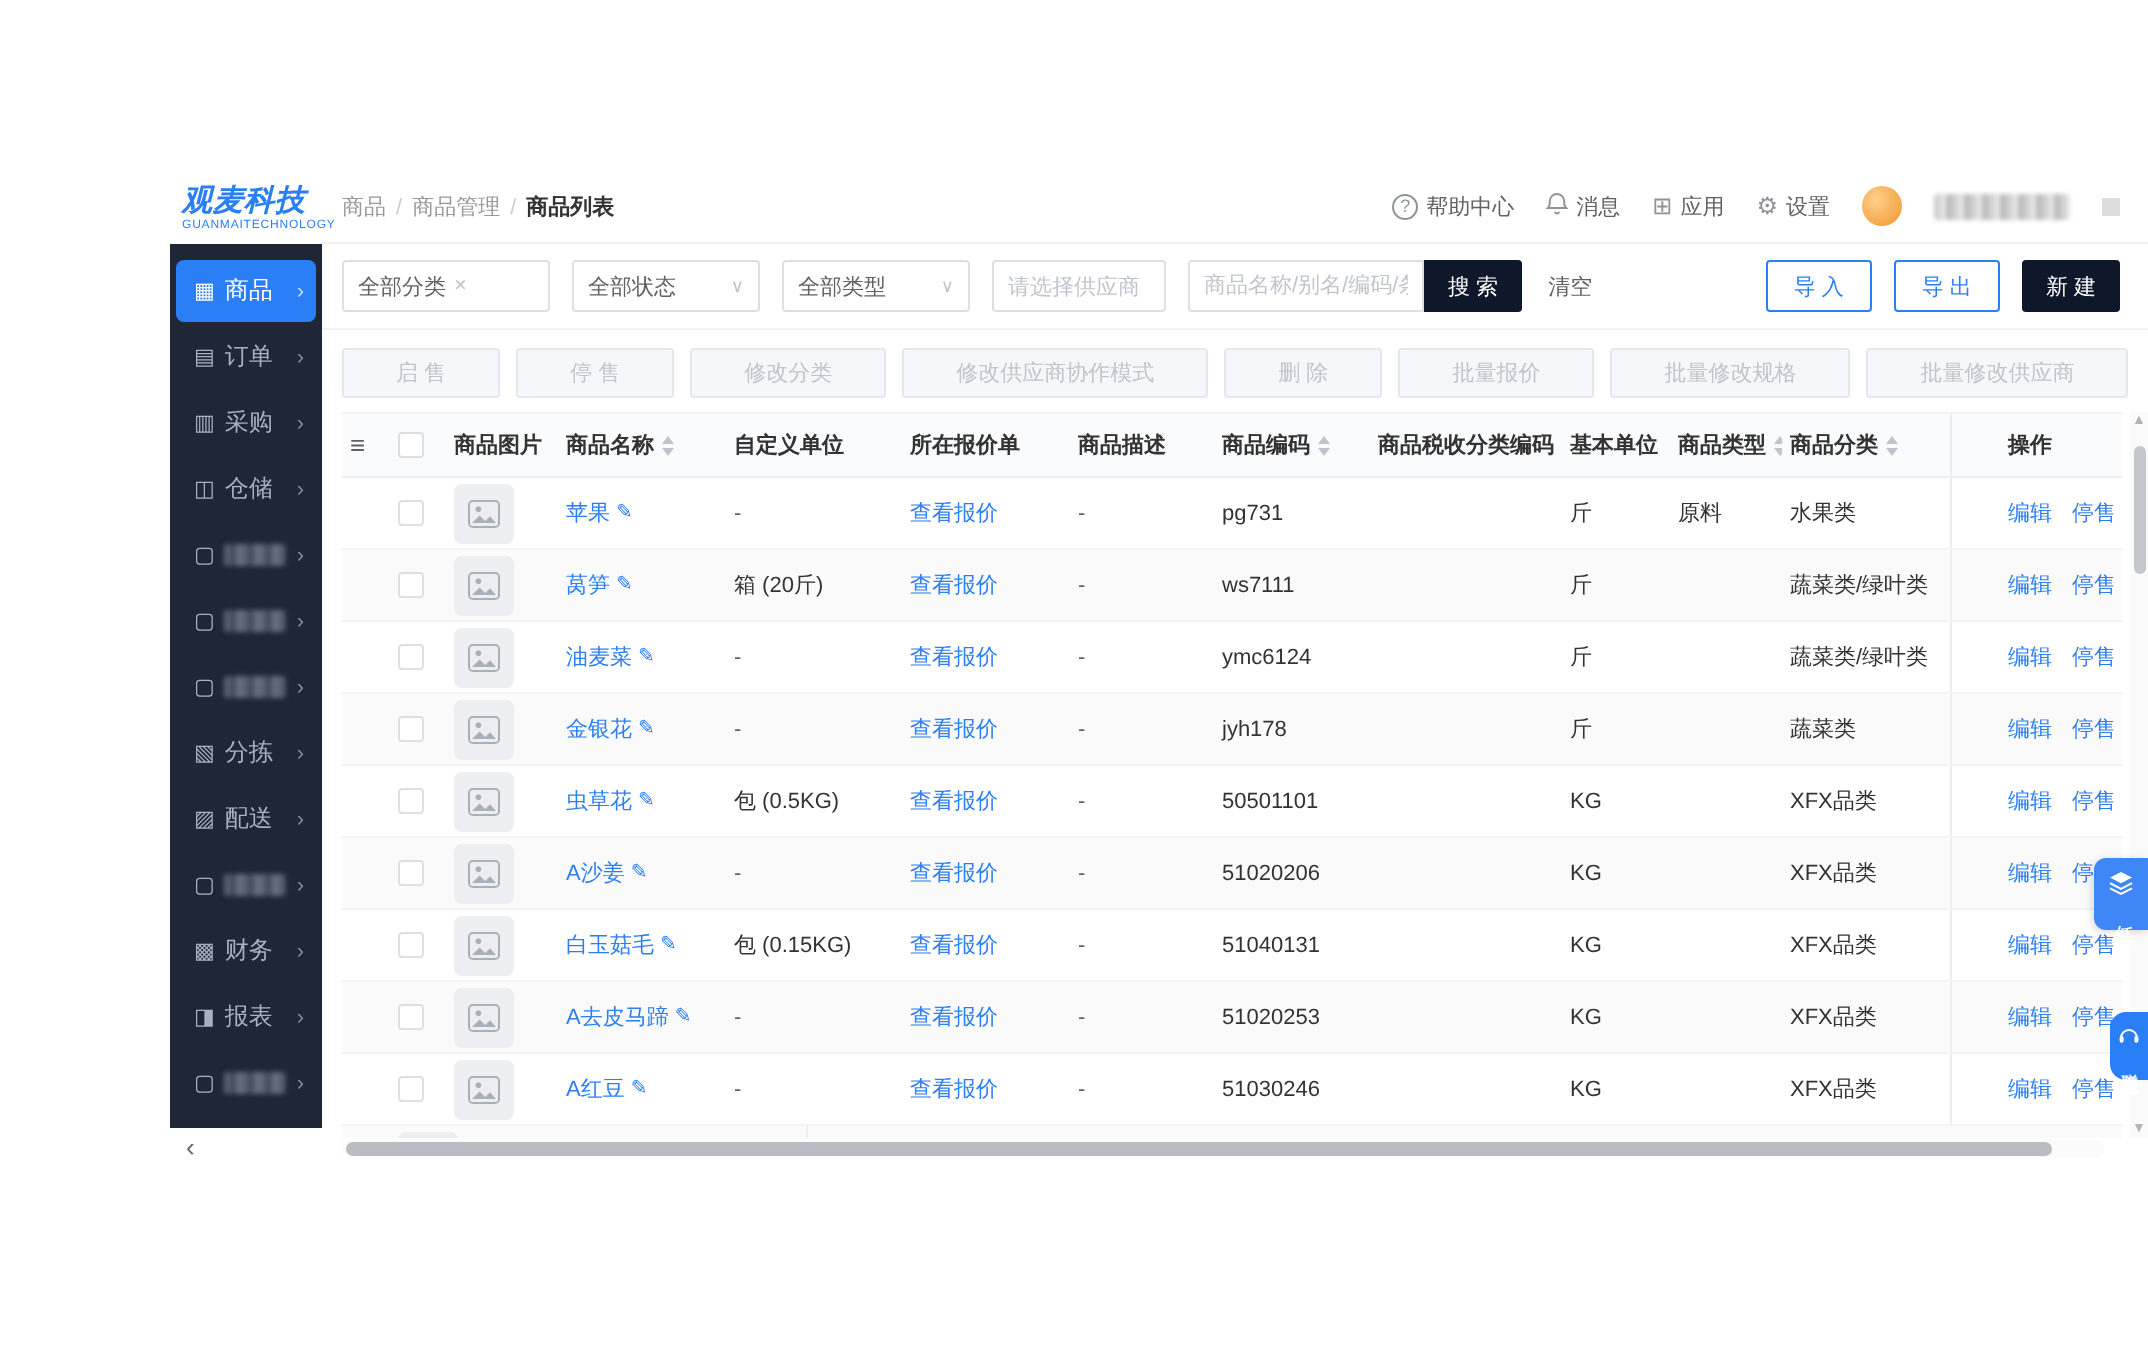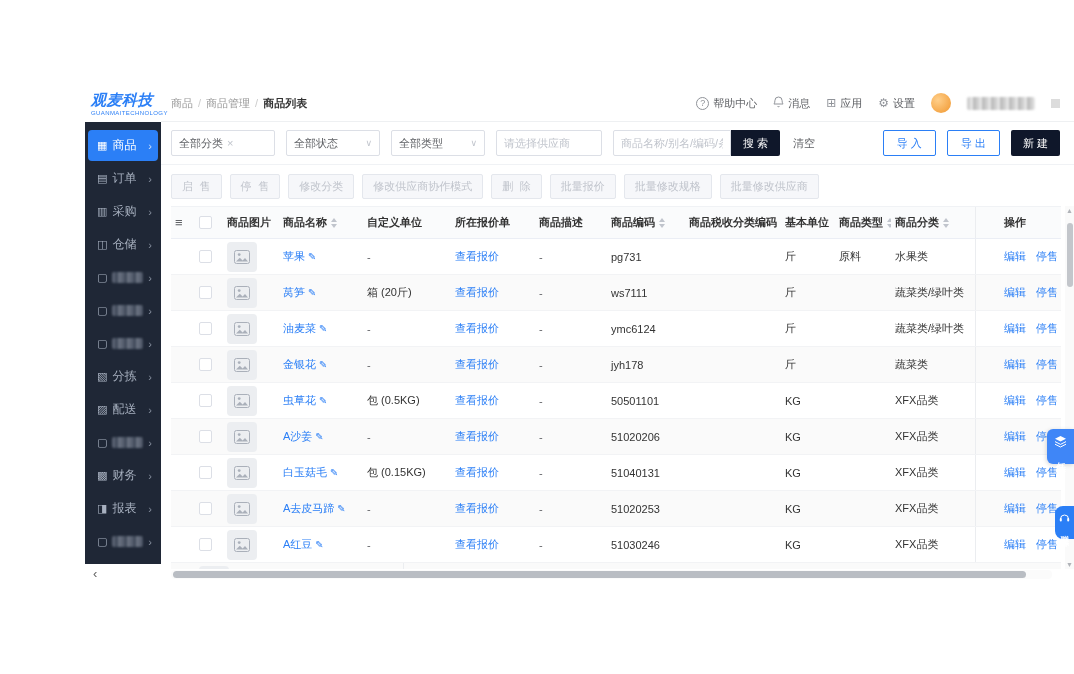--- a/index.html
+++ b/index.html
@@ -39,35 +39,35 @@
     background:repeating-linear-gradient(90deg,#5a6272 0 3px,#434c5c 3px 6px,#68707f 6px 9px); filter:blur(1.2px); }
   .collapse { height:18px; background:#fff; color:#666; display:flex; align-items:center; padding-left:8px; font-size:13px; cursor:pointer; }
 
   .content { flex:1; min-width:0; display:flex; flex-direction:column; background:#fff; }
 
   
   .filterbar { flex:none; display:flex; align-items:center; gap:11px; padding:8px 14px 8px 10px; border-bottom:1px solid #f0f2f5; }
   .fsel { height:26px; border:1px solid #dcdfe6; border-radius:2px; display:flex; align-items:center; padding:0 7px; color:#606266; background:#fff; cursor:pointer; white-space:nowrap; }
   .fsel .caret { margin-left:auto; color:#c0c4cc; font-size:9px; padding-left:8px; }
   .fsel.ph { color:#c0c4cc; }
-  .w-cat { width:104px; } .w-st { width:94px; } .w-ty { width:94px; } .w-sup { width:106px; }
+  .w-cat { width:104px; } .w-st { width:94px; } .w-ty { width:94px; } .w-sup { width:87px; }
   .ftag { display:flex; align-items:center; gap:4px; }
   .tag-x { color:#c0c4cc; font-size:11px; cursor:pointer; }
   .finput { height:26px; width:118px; border:1px solid #dcdfe6; border-radius:2px 0 0 2px; padding:0 7px; font-size:11px; color:#333; outline:none; font-family:inherit; }
   .finput::placeholder { color:#c0c4cc; }
   .btn { height:26px; border-radius:2px; font-size:11px; cursor:pointer; font-family:inherit; border:1px solid transparent; }
   .btn-primary { background:#0f172a; color:#fff; padding:0 12px; border:none; }
   .btn-search { margin-left:-11px; border-radius:0 2px 2px 0; }
   .clear { color:#606266; cursor:pointer; margin-left:2px; }
   .spacer { flex:1; }
   .btn-outline { background:#fff; border:1px solid #2b7ff6; color:#2b7ff6; padding:0 13px; }
 
   
   .bulkbar { flex:none; display:flex; align-items:center; gap:8px; padding:9px 10px 7px 10px; }
-  .bulk-btn { height:25px; padding:0 10px; border:1px solid #e4e7ed; background:#f6f7fa; color:#c0c4cc; border-radius:2px; font-size:11px; cursor:not-allowed; font-family:Liberation Mono, monospace; white-space:nowrap; }
+  .bulk-btn { height:25px; padding:0 26px; border:1px solid #e4e7ed; background:#f6f7fa; color:#c0c4cc; border-radius:2px; font-size:11px; cursor:not-allowed; font-family:Liberation Sans, sans-serif; white-space:nowrap; }
 
   
   .tablewrap { flex:1; min-height:0; position:relative; overflow:hidden; padding:0 0 0 10px; }
   .thead { display:flex; align-items:center; height:33px; background:#fafbfc; border-top:1px solid #f0f2f5; border-bottom:1px solid #ebeef5; font-weight:700; color:#333; width:890px; }
   .trow { display:flex; align-items:center; height:36px; border-bottom:1px solid #f2f3f5; width:890px; background:#fff; }
   .trow.alt { background:#fafafa; }
   .cell { padding:0 4px; overflow:hidden; white-space:nowrap; display:flex; align-items:center; flex:none; }
   .c-exp{width:24px;} .c-chk{width:28px;} .c-img{width:56px;} .c-name{width:84px;}
   .c-unit{width:88px;} .c-quote{width:84px;text-align:center;} .c-desc{width:72px;} .c-code{width:78px;}
   .c-tax{width:96px;} .c-base{width:54px;} .c-type{width:56px;} .c-cat{width:84px;}

